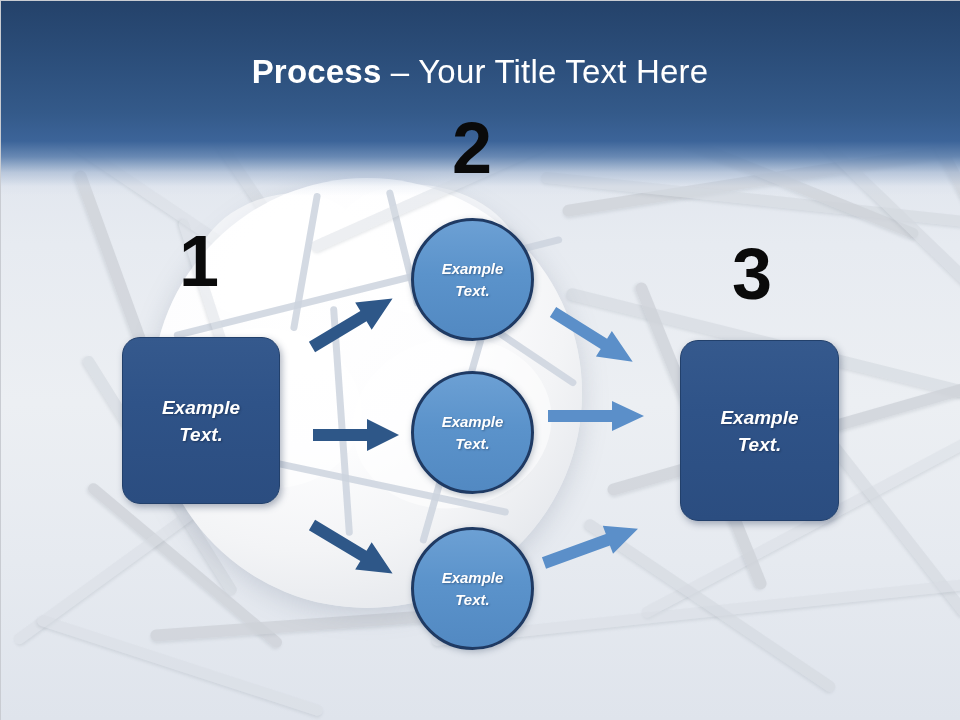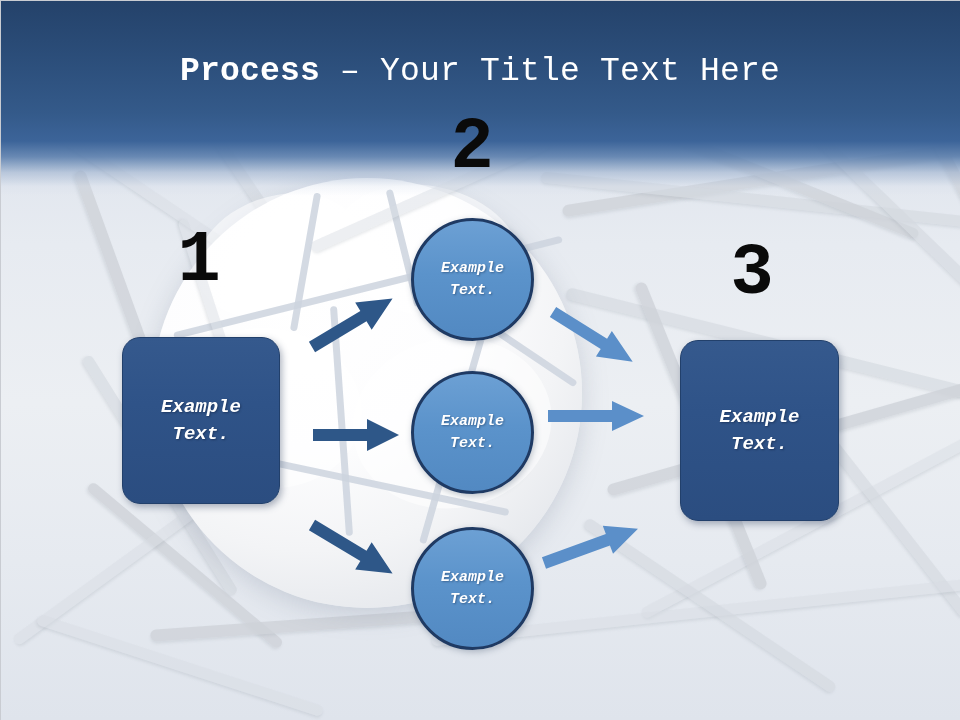--- a/index.html
+++ b/index.html
@@ -11,21 +11,20 @@
   body {
     font-family: "Liberation Sans", sans-serif;
   }
 
   #slide {
     position: relative;
     width: 960px;
     height: 720px;
     overflow: hidden;
     background: #eef1f6;
-    font-family: Liberation Mono, monospace;
   }
 
   
   .bg-base {
     position: absolute;
     left: 0; top: 0;
     width: 960px; height: 720px;
     background:
       linear-gradient(180deg,
         #cfd8e6 0%,

